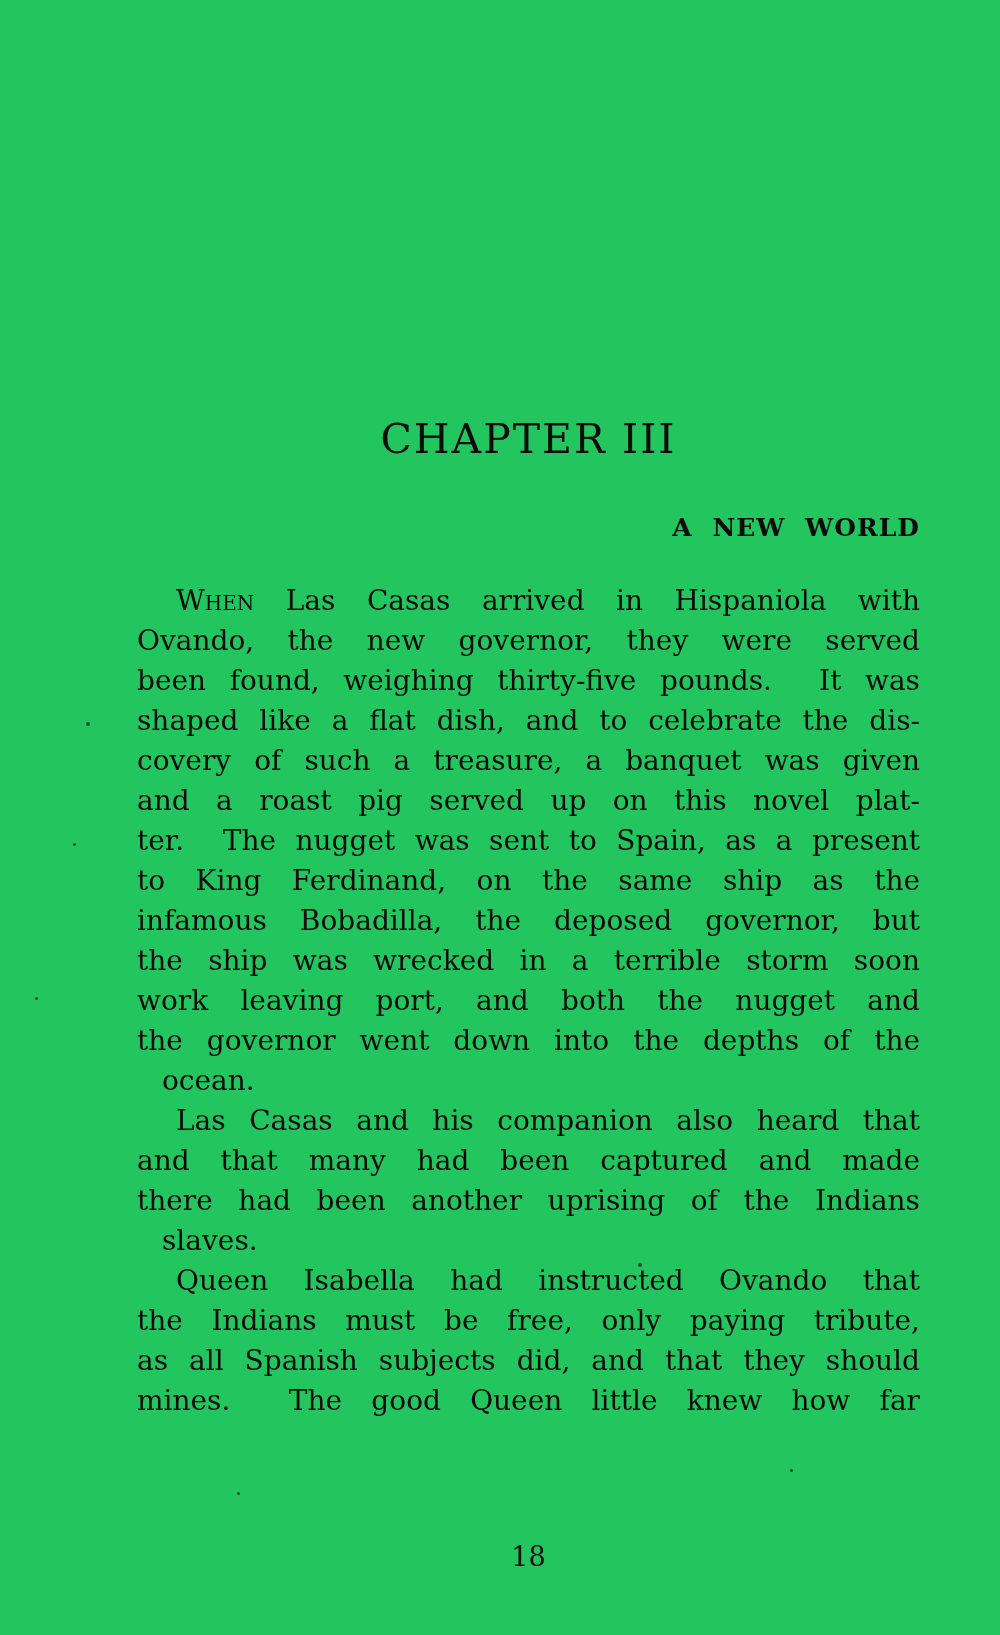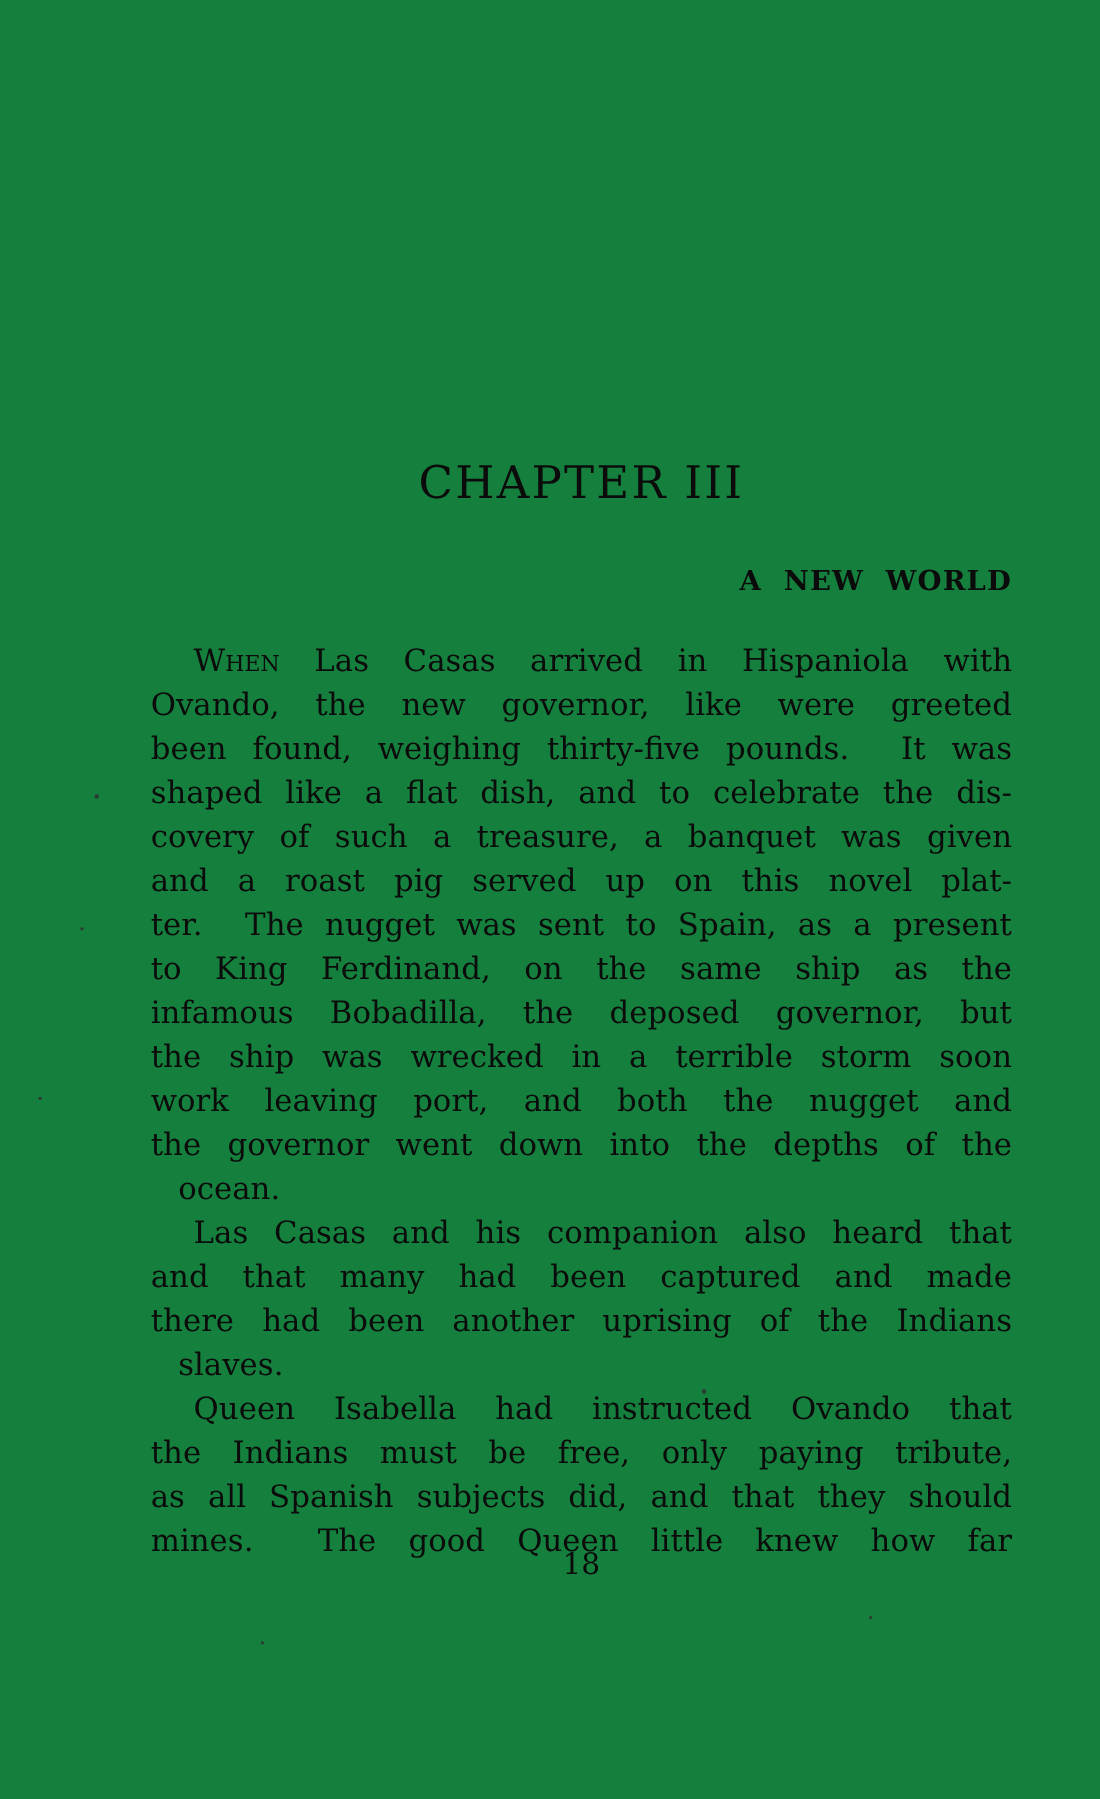--- a/index.html
+++ b/index.html
@@ -1,20 +1,20 @@
 <!DOCTYPE html>
 <html><head>
 <meta charset="utf-8">
 <style>
   html,body{margin:0;padding:0;background:#ffffff;}
   .page{
     position:relative;
     width:1000px;
     height:1635px;
-    background:#15803d;
+    background:#22c55e;
     color:#0b0b0b;
     font-family:"DejaVu Serif","Liberation Serif",serif;
     overflow:hidden;
   }
   .content{
     position:absolute;
     left:137px;
     top:0;
     width:783px;
   }
@@ -45,21 +45,21 @@
   .paragraph{margin:0;}
   .line{
     text-align:justify;
     text-align-last:justify;
   }
   .line.first{text-indent:39px;}
   .line.last{text-align-last:left;margin-left:25px;}
   .sc{font-variant:small-caps;}
   .page-number{
     position:absolute;
-    top:1409px;
+    top:1543px;
     left:137px;
     width:783px;
     text-align:center;
     font-size:27px;
     line-height:27px;
   }
   .speck{
     position:absolute;
     background:#2e2e2e;
     border-radius:50%;
@@ -69,21 +69,21 @@
 </head>
 <body>
 
 <div class="page">
   <div class="content">
     <h1 class="chapter-heading">CHAPTER III</h1>
     <h2 class="section-heading">A NEW WORLD</h2>
     <div class="body-text">
       <div class="paragraph">
           <div class="line first"><span class="sc">When</span> Las Casas arrived in Hispaniola with</div>
-          <div class="line">Ovando, the new governor, like were greeted</div>
+          <div class="line">Ovando, the new governor, they were served</div>
           <div class="line">been found, weighing thirty-five pounds.&nbsp; It was</div>
           <div class="line">shaped like a flat dish, and to celebrate the dis-</div>
           <div class="line">covery of such a treasure, a banquet was given</div>
           <div class="line">and a roast pig served up on this novel plat-</div>
           <div class="line">ter.&nbsp; The nugget was sent to Spain, as a present</div>
           <div class="line">to King Ferdinand, on the same ship as the</div>
           <div class="line">infamous Bobadilla, the deposed governor, but</div>
           <div class="line">the ship was wrecked in a terrible storm soon</div>
           <div class="line">work leaving port, and both the nugget and</div>
           <div class="line">the governor went down into the depths of the</div>

